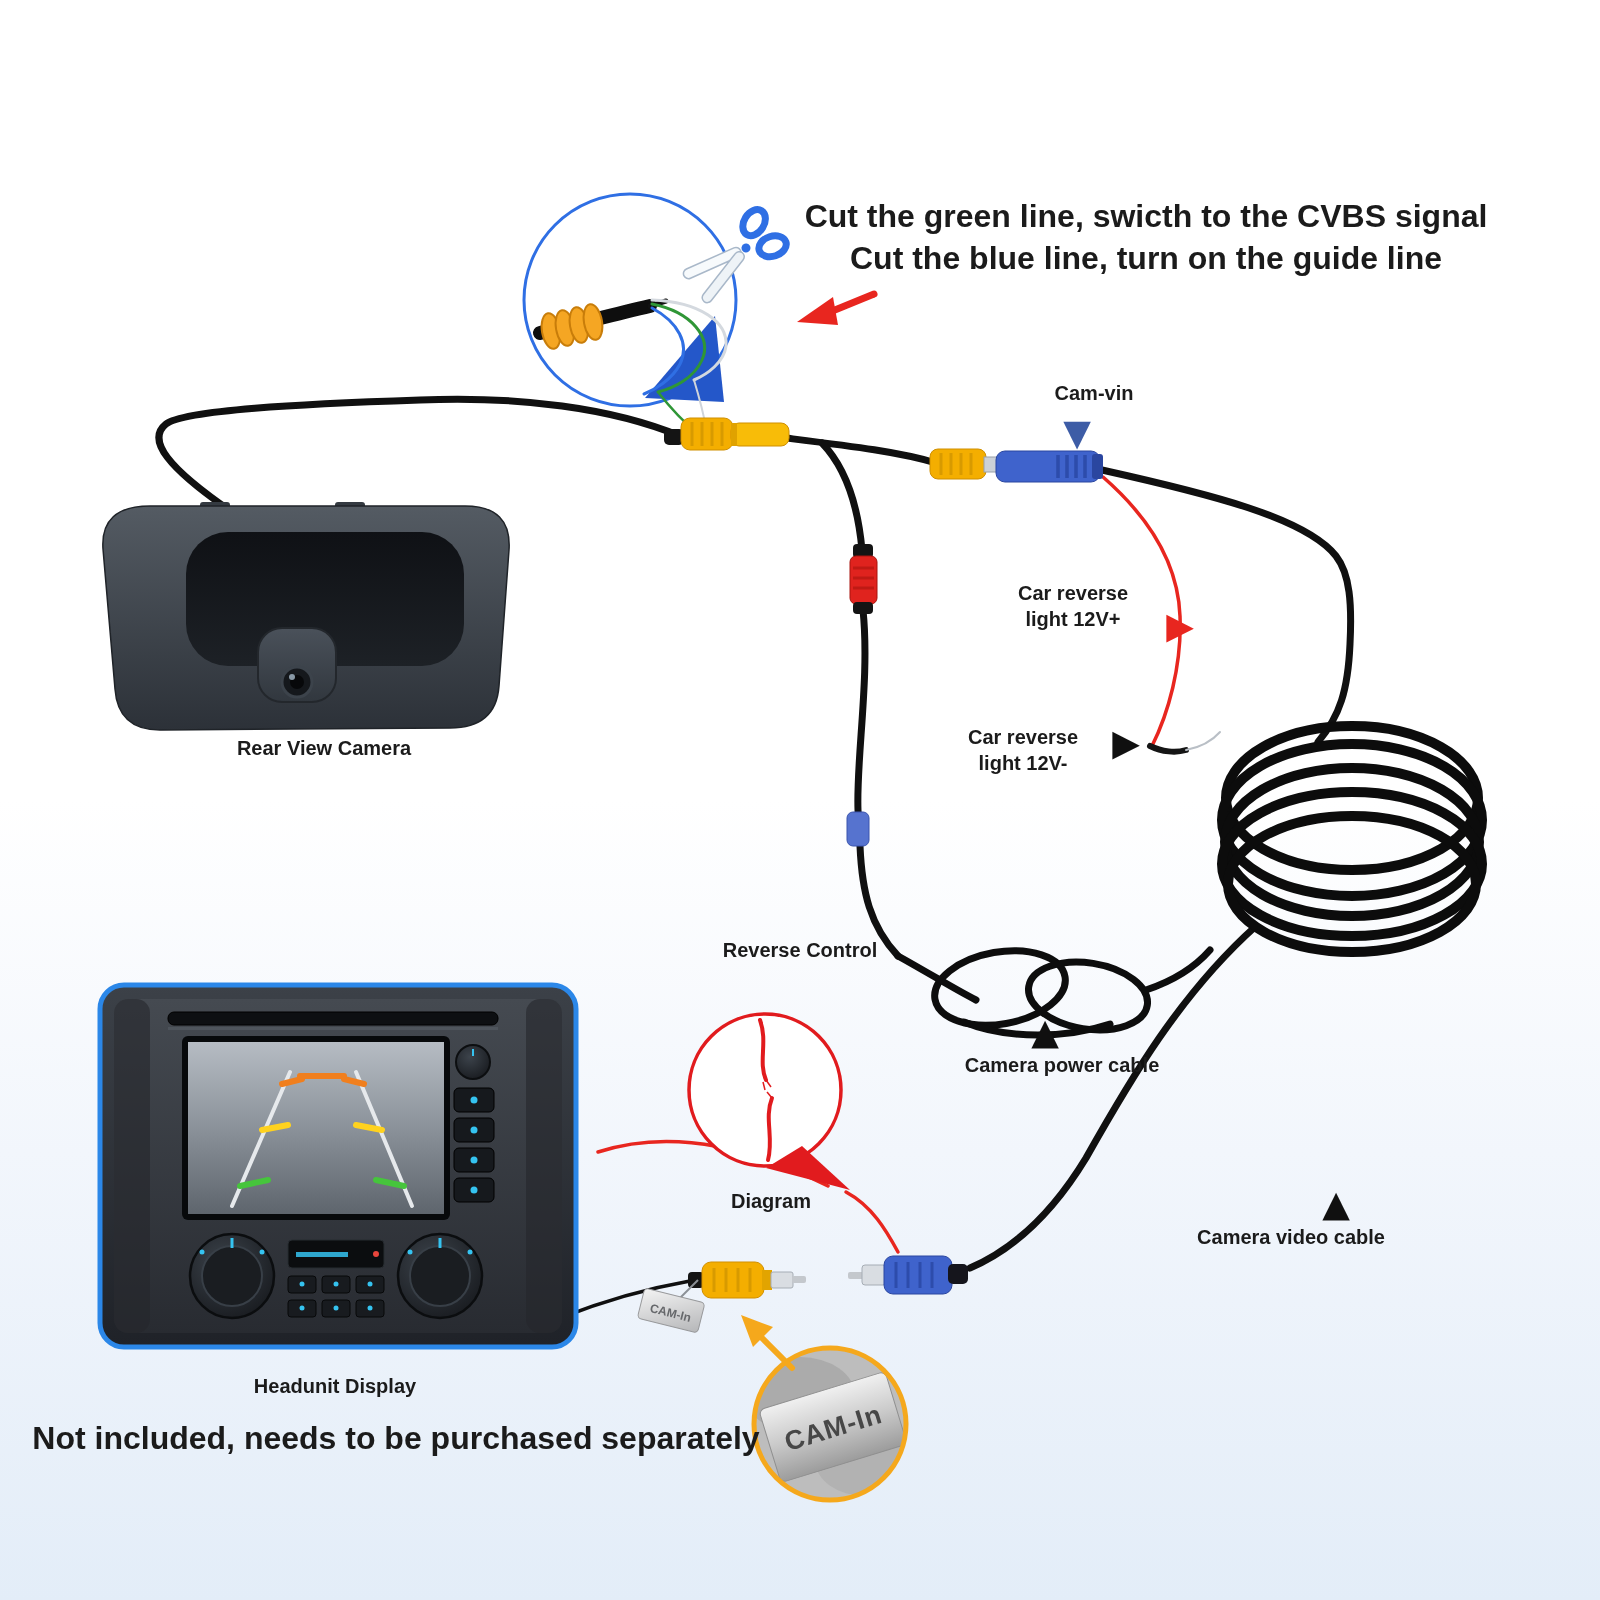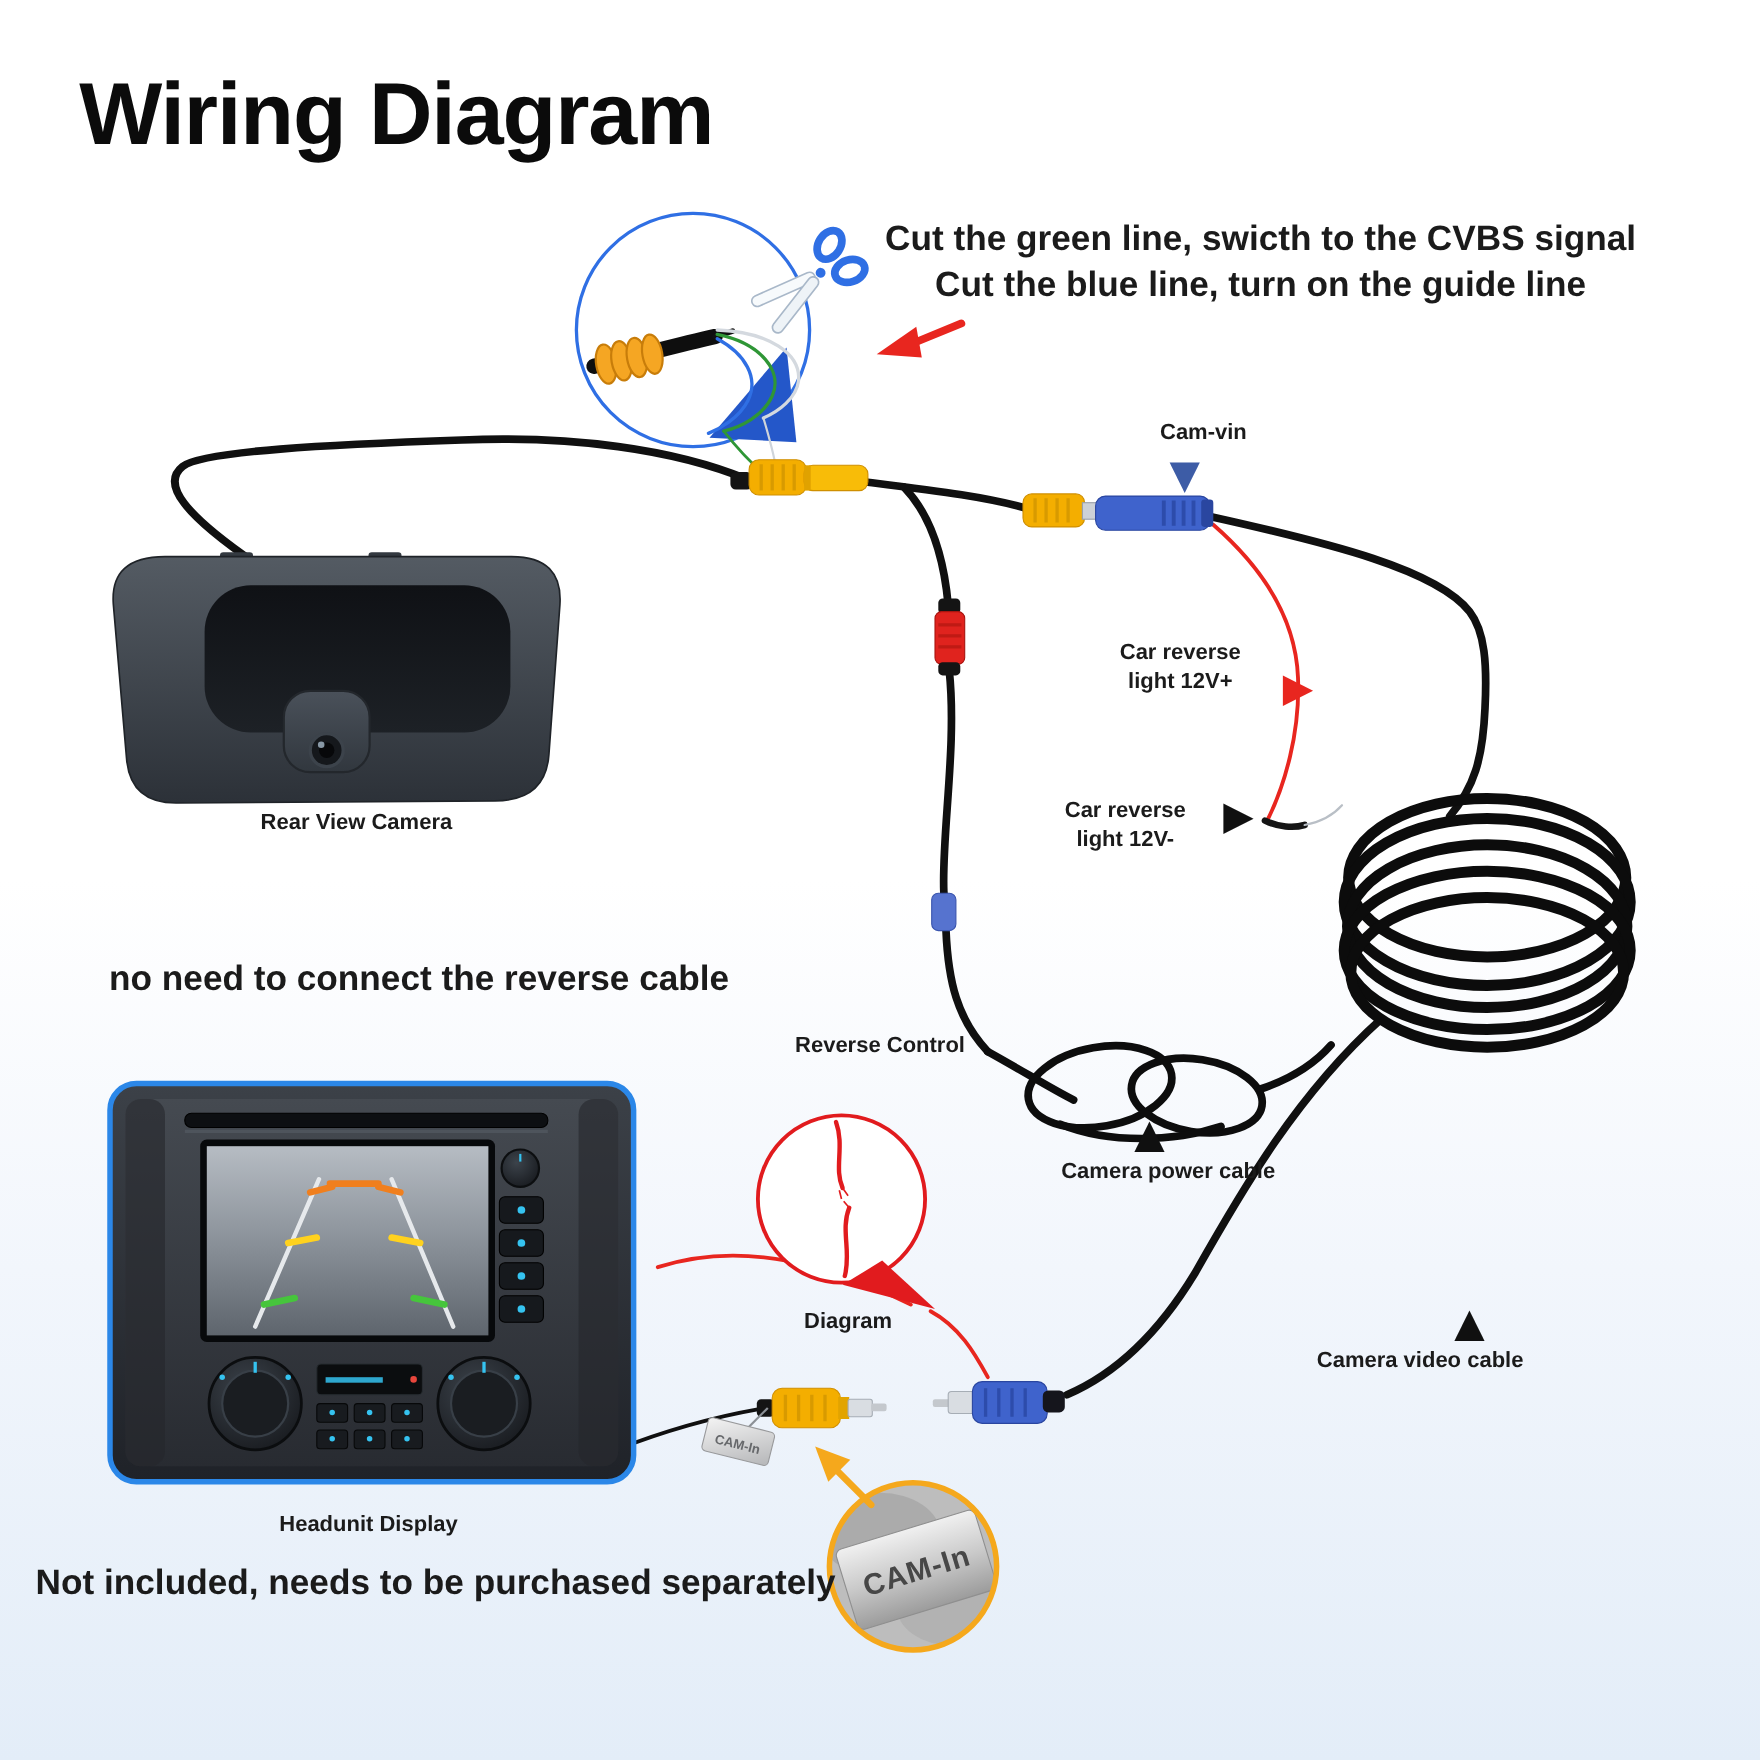--- a/index.html
+++ b/index.html
@@ -291,21 +291,20 @@
     </g>
     <circle cx="830" cy="1424" r="76" fill="none" stroke="#f5a81c" stroke-width="5"></circle>
   </g>
 
   <g>
     <path d="M792 1368 L758 1334" stroke="#f5a81c" stroke-width="6" stroke-linecap="round" fill="none"></path>
     <polygon points="741,1315 773,1327 753,1347" fill="#f5a81c"></polygon>
   </g>
 </svg>
 
-<div class="title">Wiring Diagram</div>
 
 <div class="label small" style="left:1146px;top:196px">
   <div>Cut the green line, swicth to the CVBS signal</div>
   <div>Cut the blue line, turn on the guide line</div>
 </div>
 
 <div class="label" style="left:1094px;top:380px">Cam-vin</div>
 <div class="marker m-blue" style="left:1077px;top:433px">▼</div>
 
 <div class="label" style="left:324px;top:735px">Rear View Camera</div>
@@ -316,21 +315,20 @@
 </div>
 <div class="marker m-red" style="left:1180px;top:626px">▶</div>
 
 <div class="label" style="left:1023px;top:724px">
   <div>Car reverse</div>
   <div>light 12V-</div>
 </div>
 <div class="marker m-black" style="left:1126px;top:743px">▶</div>
 
 <div class="label small" style="left:381px;top:869px">
-  <div>no need to connect the reverse cable</div>
 </div>
 
 <div class="label" style="left:800px;top:937px">Reverse Control</div>
 <div class="label" style="left:771px;top:1188px">Diagram</div>
 
 <div class="marker m-black" style="left:1045px;top:1032px">▲</div>
 <div class="label" style="left:1062px;top:1052px">Camera power cable</div>
 
 <div class="marker m-black" style="left:1336px;top:1204px">▲</div>
 <div class="label" style="left:1291px;top:1224px">Camera video cable</div>

